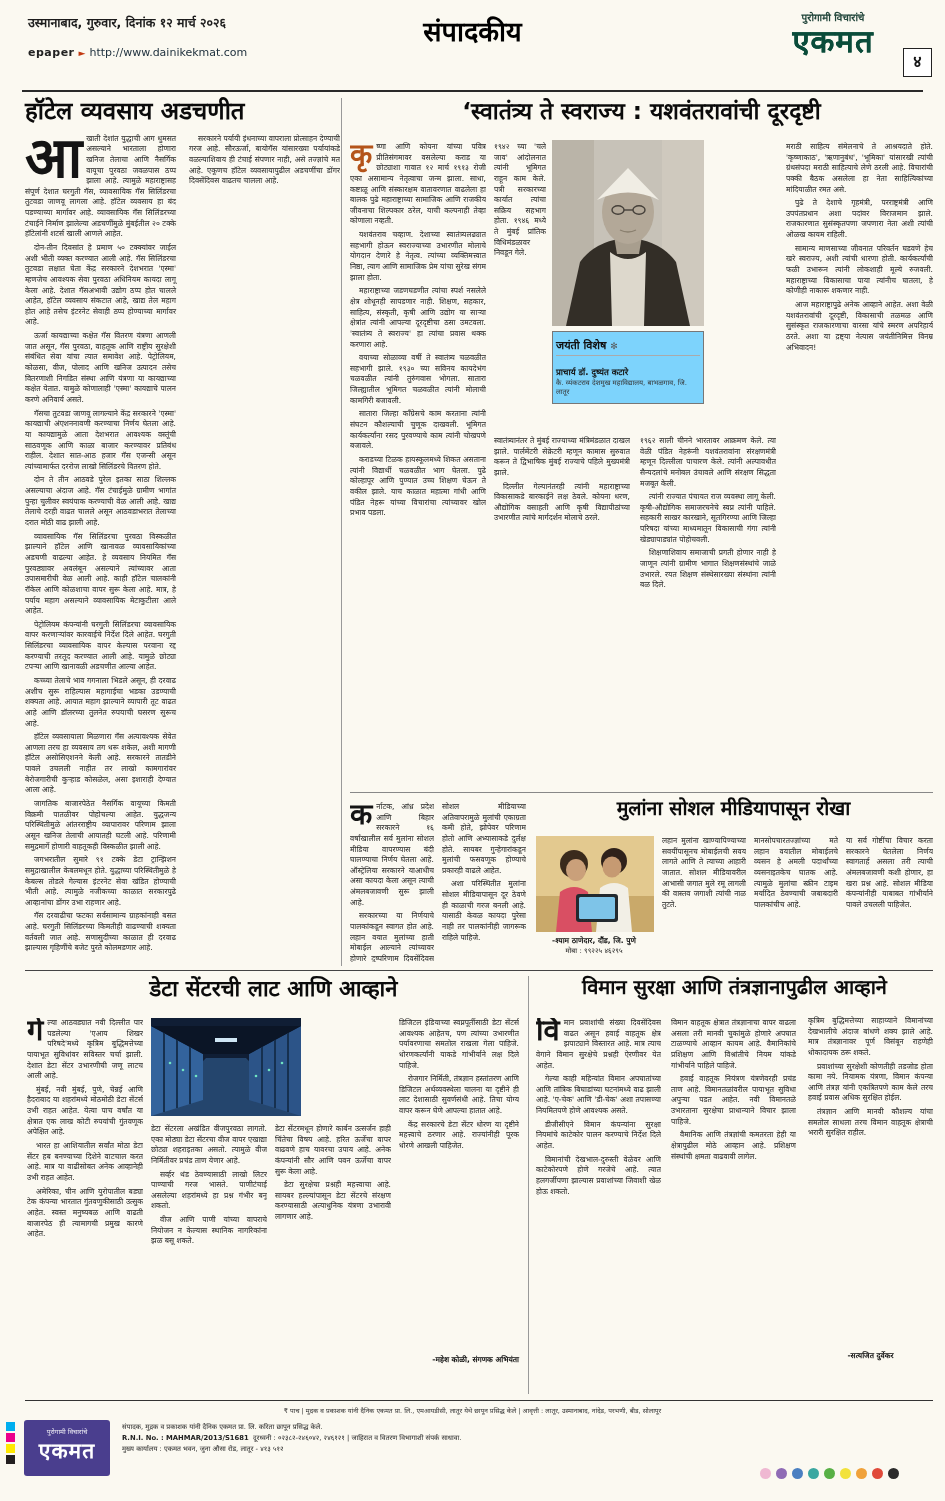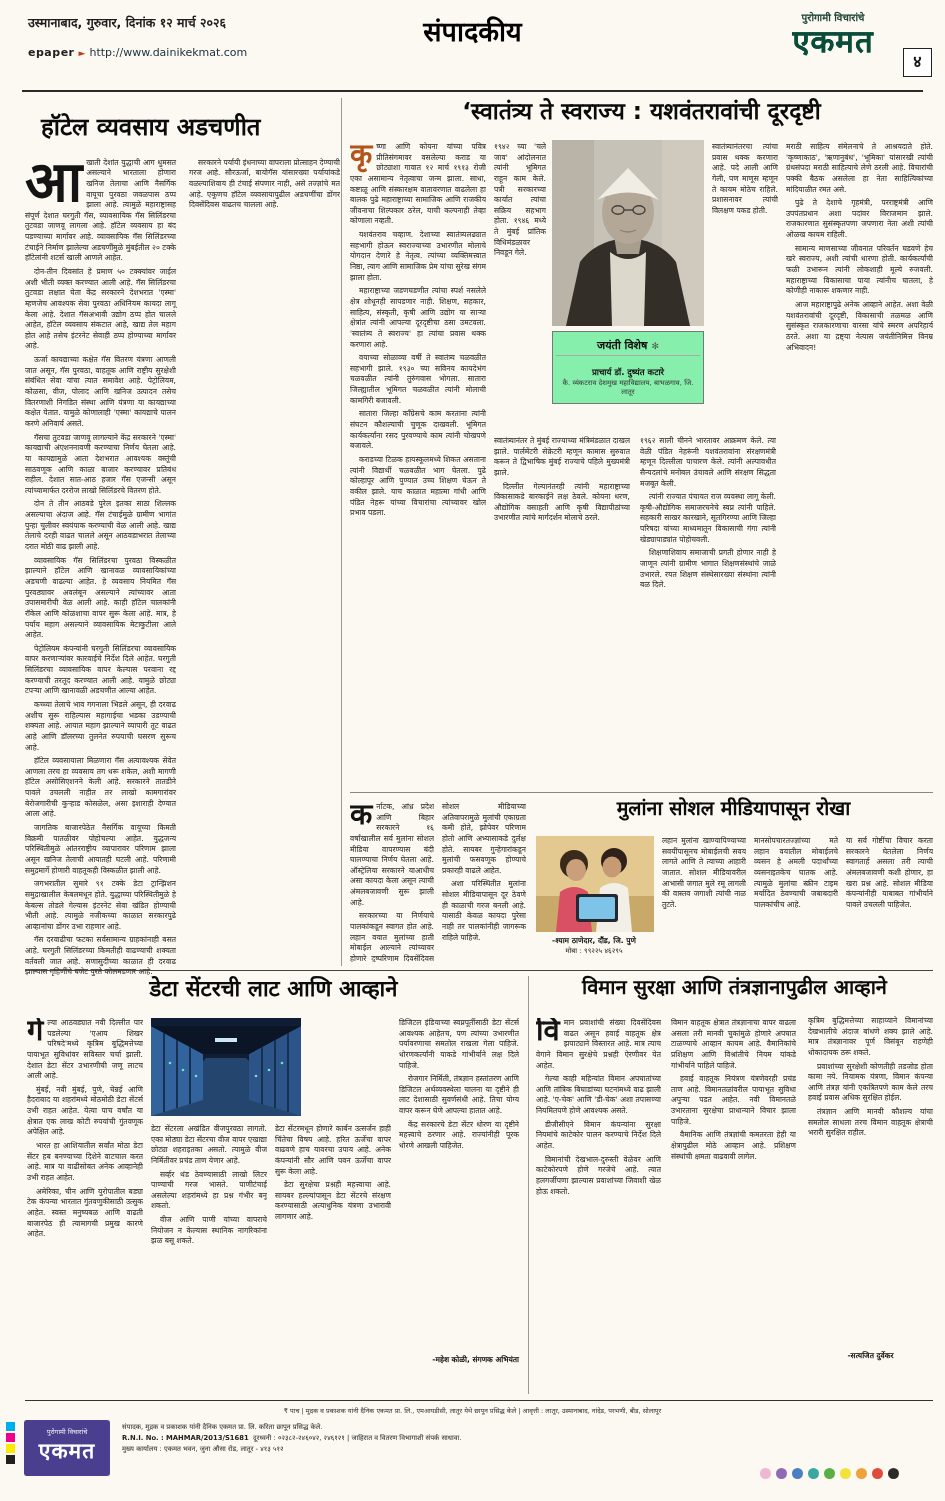--- a/index.html
+++ b/index.html
@@ -23,21 +23,21 @@
   .body-text{font-size:7.5px;line-height:1.42;text-align:justify;color:#1d1d1d;overflow:hidden;}
   .body-text p{margin:0 0 3px 0;text-indent:9px;}
   .body-text p:first-child{text-indent:0;}
   .dropcap{float:left;font-weight:800;color:#141414;padding:1px 4px 0 0;line-height:.82;}
   .dc-xl{font-size:56px;}
   .dc-m{font-size:29px;}
   .dc-accent{color:#b4541a;}
   .vrule{border-left:1px solid #999;width:0;}
   
   .photo-block{width:152px;}
-  .caption-box{margin-top:5px;border:1px solid #777;background:#86efac;text-align:center;padding:5px 3px 6px 3px;}
+  .caption-box{margin-top:5px;border:1px solid #777;background:#7dd3fc;text-align:left;padding:5px 3px 6px 3px;}
   .cap-tag{font-size:11px;font-weight:800;color:#111;border-bottom:1px solid #aaa;padding-bottom:3px;margin-bottom:3px;}
   .cap-flourish{color:#555;font-size:9px;margin-left:4px;}
   .cap-author{font-size:8.5px;font-weight:700;margin-top:10px;}
   .cap-affil{font-size:7px;color:#333;margin-top:2px;line-height:1.3;}
   .byline{font-size:7.5px;font-weight:800;text-align:center;}
   .byline-sub{font-size:7px;text-align:center;color:#222;}
   .signature{font-size:7.5px;font-weight:800;text-align:right;color:#111;}
   .cols2{column-count:2;column-gap:13px;column-fill:auto;}
   img,svg{display:block;}
   
@@ -65,21 +65,21 @@
   </div>
   <div class="abs section-title">संपादकीय</div>
   <div class="abs masthead">
     <div class="mh-tag">पुरोगामी विचारांचे</div>
     <div class="mh-name">एकमत</div>
   </div>
   <div class="abs pagenum">४</div>
   <div class="abs hrule header-rule"></div>
 
   <section class="abs" style="left:25px;top:98px;width:315px;height:868px;">
-    <h2 class="headline" style="font-size:24px;margin:16px;">हॉटेल व्यवसाय अडचणीत</h2>
+    <h2 class="headline" style="font-size:24px;margin:0;">हॉटेल व्यवसाय अडचणीत</h2>
     <div class="body-text cols2" style="margin-top:8px;height:826px;">
       <span class="dropcap dc-xl">आ</span>
       <div>
           <p>खाती देशांत युद्धाची आग धुमसत असल्याने भारताला होणारा खनिज तेलाचा आणि नैसर्गिक वायूचा पुरवठा जवळपास ठप्प झाला आहे. त्यामुळे महाराष्ट्रासह संपूर्ण देशात घरगुती गॅस, व्यावसायिक गॅस सिलिंडरचा तुटवडा जाणवू लागला आहे. हॉटेल व्यवसाय हा बंद पडण्याच्या मार्गावर आहे. व्यावसायिक गॅस सिलिंडरच्या टंचाईने निर्माण झालेल्या अडचणींमुळे मुंबईतील २० टक्के हॉटेलांनी शटर्स खाली आणले आहेत.</p>
           <p>दोन-तीन दिवसांत हे प्रमाण ५० टक्क्यांवर जाईल अशी भीती व्यक्त करण्यात आली आहे. गॅस सिलिंडरचा तुटवडा लक्षात घेता केंद्र सरकारने देशभरात 'एस्मा' म्हणजेच आवश्यक सेवा पुरवठा अधिनियम कायदा लागू केला आहे. देशात गॅसअभावी उद्योग ठप्प होत चालले आहेत, हॉटेल व्यवसाय संकटात आहे, खाद्य तेल महाग होत आहे तसेच इंटरनेट सेवाही ठप्प होण्याच्या मार्गावर आहे.</p>
           <p>ऊर्जा कायद्याच्या कक्षेत गॅस वितरण यंत्रणा आणली जात असून, गॅस पुरवठा, वाहतूक आणि राष्ट्रीय सुरक्षेशी संबंधित सेवा यांचा त्यात समावेश आहे. पेट्रोलियम, कोळसा, वीज, पोलाद आणि खनिज उत्पादन तसेच वितरणाशी निगडित संस्था आणि यंत्रणा या कायद्याच्या कक्षेत येतात. यामुळे कोणालाही 'एस्मा' कायद्याचे पालन करणे अनिवार्य असते.</p>
           <p>गॅसचा तुटवडा जाणवू लागल्याने केंद्र सरकारने 'एस्मा' कायद्याची अंएशननावणी करण्याचा निर्णय घेतला आहे. या कायद्यामुळे आता देशभरात आवश्यक वस्तूंची साठवणूक आणि काळा बाजार करण्यावर प्रतिबंध राहील. देशात सात-आठ हजार गॅस एजन्सी असून त्यांच्यामार्फत दररोज लाखो सिलिंडरचे वितरण होते.</p>
           <p>दोन ते तीन आठवडे पुरेल इतका साठा शिल्लक असल्याचा अंदाज आहे. गॅस टंचाईमुळे ग्रामीण भागांत पुन्हा चुलीवर स्वयंपाक करण्याची वेळ आली आहे. खाद्य तेलाचे दरही वाढत चालले असून आठवडाभरात तेलाच्या दरात मोठी वाढ झाली आहे.</p>
           <p>व्यावसायिक गॅस सिलिंडरचा पुरवठा विस्कळीत झाल्याने हॉटेल आणि खानावळ व्यावसायिकांच्या अडचणी वाढल्या आहेत. हे व्यवसाय नियमित गॅस पुरवठ्यावर अवलंबून असल्याने त्यांच्यावर आता उपासमारीची वेळ आली आहे. काही हॉटेल चालकांनी रॉकेल आणि कोळशाचा वापर सुरू केला आहे. मात्र, हे पर्याय महाग असल्याने व्यावसायिक मेटाकुटीला आले आहेत.</p>
           <p>पेट्रोलियम कंपन्यांनी घरगुती सिलिंडरचा व्यावसायिक वापर करणाऱ्यांवर कारवाईचे निर्देश दिले आहेत. घरगुती सिलिंडरचा व्यावसायिक वापर केल्यास परवाना रद्द करण्याची तरतूद करण्यात आली आहे. यामुळे छोट्या टपऱ्या आणि खानावळी अडचणीत आल्या आहेत.</p>
@@ -127,25 +127,20 @@
           <p>यशवंतराव चव्हाण. देशाच्या स्वातंत्र्यलढ्यात सहभागी होऊन स्वराज्याच्या उभारणीत मोलाचे योगदान देणारे हे नेतृत्व. त्यांच्या व्यक्तिमत्त्वात निष्ठा, त्याग आणि सामाजिक प्रेम यांचा सुरेख संगम झाला होता.</p>
           <p>महाराष्ट्राच्या जडणघडणीत त्यांचा स्पर्श नसलेले क्षेत्र शोधूनही सापडणार नाही. शिक्षण, सहकार, साहित्य, संस्कृती, कृषी आणि उद्योग या साऱ्या क्षेत्रांत त्यांनी आपल्या दूरदृष्टीचा ठसा उमटवला. 'स्वातंत्र्य ते स्वराज्य' हा त्यांचा प्रवास थक्क करणारा आहे.</p>
           <p>वयाच्या सोळाव्या वर्षी ते स्वातंत्र्य चळवळीत सहभागी झाले. १९३० च्या सविनय कायदेभंग चळवळीत त्यांनी तुरुंगवास भोगला. सातारा जिल्ह्यातील भूमिगत चळवळीत त्यांनी मोलाची कामगिरी बजावली.</p>
           <p>सातारा जिल्हा काँग्रेसचे काम करताना त्यांनी संघटन कौशल्याची चुणूक दाखवली. भूमिगत कार्यकर्त्यांना रसद पुरवण्याचे काम त्यांनी चोखपणे बजावले.</p>
           <p>कराडच्या टिळक हायस्कूलमध्ये शिकत असताना त्यांनी विद्यार्थी चळवळीत भाग घेतला. पुढे कोल्हापूर आणि पुण्यात उच्च शिक्षण घेऊन ते वकील झाले. याच काळात महात्मा गांधी आणि पंडित नेहरू यांच्या विचारांचा त्यांच्यावर खोल प्रभाव पडला.</p>
         </div>
     </div>
     <div class="abs body-text" style="left:144px;top:44px;width:52px;height:286px;">
       <div>
           <p>१९४२ च्या 'चले जाव' आंदोलनात त्यांनी भूमिगत राहून काम केले. पत्री सरकारच्या कार्यात त्यांचा सक्रिय सहभाग होता. १९४६ मध्ये ते मुंबई प्रांतिक विधिमंडळावर निवडून गेले.</p>
-        </div>
-    </div>
-    <div class="abs body-text" style="left:362px;top:44px;width:66px;height:286px;">
-      <div>
-          <p>स्वातंत्र्यानंतरचा त्यांचा प्रवास थक्क करणारा आहे. पदे आली आणि गेली, पण माणूस म्हणून ते कायम मोठेच राहिले. प्रशासनावर त्यांची विलक्षण पकड होती.</p>
         </div>
     </div>
     <div class="abs body-text" style="left:144px;top:338px;width:136px;height:354px;">
       <div>
           <p>स्वातंत्र्यानंतर ते मुंबई राज्याच्या मंत्रिमंडळात दाखल झाले. पार्लमेंटरी सेक्रेटरी म्हणून कामास सुरुवात करून ते द्विभाषिक मुंबई राज्याचे पहिले मुख्यमंत्री झाले.</p>
           <p>दिल्लीत गेल्यानंतरही त्यांनी महाराष्ट्राच्या विकासाकडे बारकाईने लक्ष ठेवले. कोयना धरण, औद्योगिक वसाहती आणि कृषी विद्यापीठांच्या उभारणीत त्यांचे मार्गदर्शन मोलाचे ठरले.</p>
         </div>
     </div>
     <div class="abs body-text" style="left:290px;top:338px;width:136px;height:354px;">
       <div>

